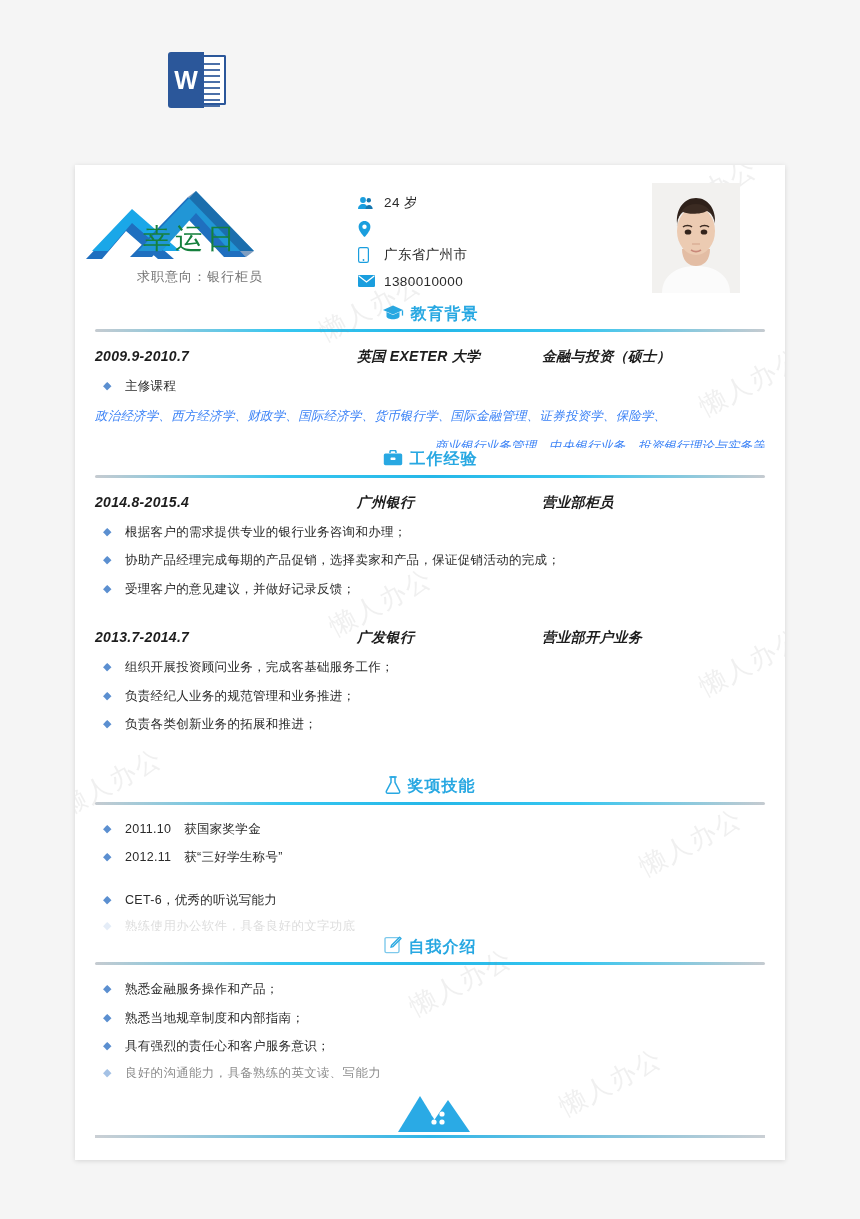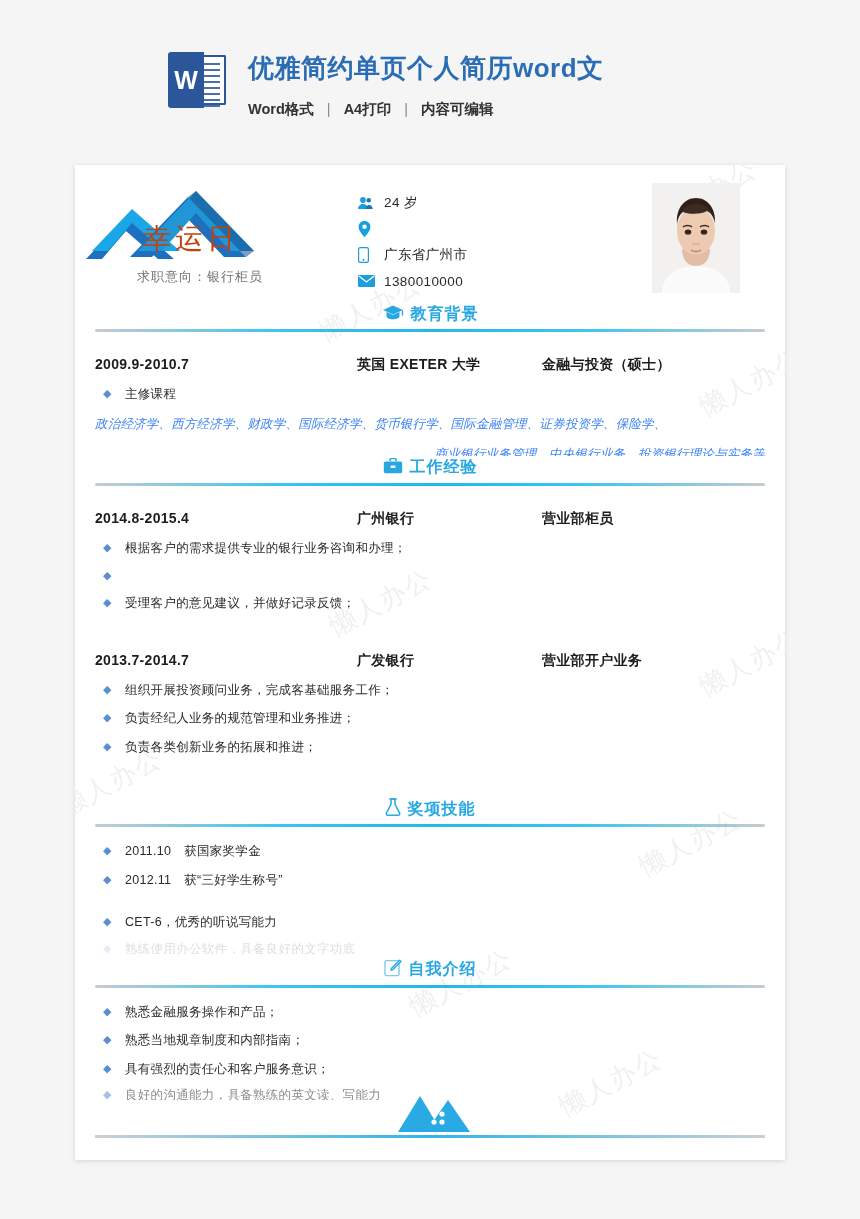--- a/index.html
+++ b/index.html
@@ -59,21 +59,21 @@
     overflow: hidden;
   }
 
   
   .res-head { position: relative; height: 137px; }
 
   .logo-wrap { position: absolute; left: 3px; top: 14px; width: 250px; height: 95px; }
 
   .name {
     position: absolute; left: 68px; top: 55px;
-    color: #c2410c; font-size: 28px; letter-spacing: 4px;
+    color: #15803d; font-size: 28px; letter-spacing: 4px;
     font-family: Liberation Serif, serif;
   }
   .objective {
     position: absolute; left: 62px; top: 103px;
     color: #737373; font-size: 13px; letter-spacing: 1px;
     height: 16px; overflow: hidden;
   }
 
   .contact { position: absolute; left: 283px; top: 25px; width: 230px; }
   .c-row { display: flex; align-items: center; height: 26px; }
@@ -98,25 +98,25 @@
     background: linear-gradient(to right, rgba(150,160,170,.55) 0%, #36c6f0 28%, #25b7e8 50%, #36c6f0 72%, rgba(150,160,170,.55) 100%);
     border-radius: 2px;
   }
 
   .body-pad { padding: 0 20px; }
 
   
   .entry {
     display: flex; align-items: baseline;
     font-size: 14px; font-weight: bold; color: #1d1d1d;
-    margin: 16px 0 4px 0; letter-spacing: .3px;
+    margin: 16px 0 4px 0; letter-spacing: .3px; font-style: italic;
   }
   .e-date { width: 262px; flex: none; }
   .e-org  { width: 185px; flex: none; }
-  .e-role { flex: 1; margin-top: 8px; }
+  .e-role { flex: 1; }
 
   
   .blist { margin-top: 6px; }
   .bul {
     display: flex; align-items: flex-start;
     font-size: 12.5px; color: #2b2b2b; line-height: 1;
     padding: 8px 0 8px 8px; letter-spacing: .3px;
   }
   .dia { color: #5b8fd0; font-size: 11px; width: 22px; flex: none; line-height: 1; }
   .bul-txt { padding-top: 0; }
@@ -157,30 +157,20 @@
         <i></i>
           <i></i>
           <i></i>
           <i></i>
           <i></i>
           <i></i>
           <i></i>
           <i></i>
       </div>
       <div class="wblock">W</div>
-    </div>
-    <div class="promo-text">
-      <div class="promo-title">优雅简约单页个人简历word文</div>
-      <div class="promo-sub">
-        <span>Word格式</span>
-        <span class="sep">|</span>
-        <span>A4打印</span>
-        <span class="sep">|</span>
-        <span>内容可编辑</span>
-      </div>
     </div>
   </div>
 </div>
 
 <div class="page">
 
   <div class="wm" style="left:575px; top:10px;">懒人办公</div>
   <div class="wm" style="left:620px; top:200px;">懒人办公</div>
   <div class="wm" style="left:240px; top:125px;">懒人办公</div>
   <div class="wm" style="left:-20px; top:600px;">懒人办公</div>
@@ -313,20 +303,21 @@
         <span class="e-org">广州银行</span>
         <span class="e-role">营业部柜员</span>
       </div>
       <div class="blist">
         <div class="bul">
           <span class="dia">◆</span>
           <span class="bul-txt">根据客户的需求提供专业的银行业务咨询和办理；</span>
         </div>
         <div class="bul">
           <span class="dia">◆</span>
+          <span class="bul-txt">协助产品经理完成每期的产品促销，选择卖家和产品，保证促销活动的完成；</span>
         </div>
         <div class="bul">
           <span class="dia">◆</span>
           <span class="bul-txt">受理客户的意见建议，并做好记录反馈；</span>
         </div>
       </div>
 
       <div class="entry" style="margin-top:26px">
         <span class="e-date">2013.7-2014.7</span>
         <span class="e-org">广发银行</span>

